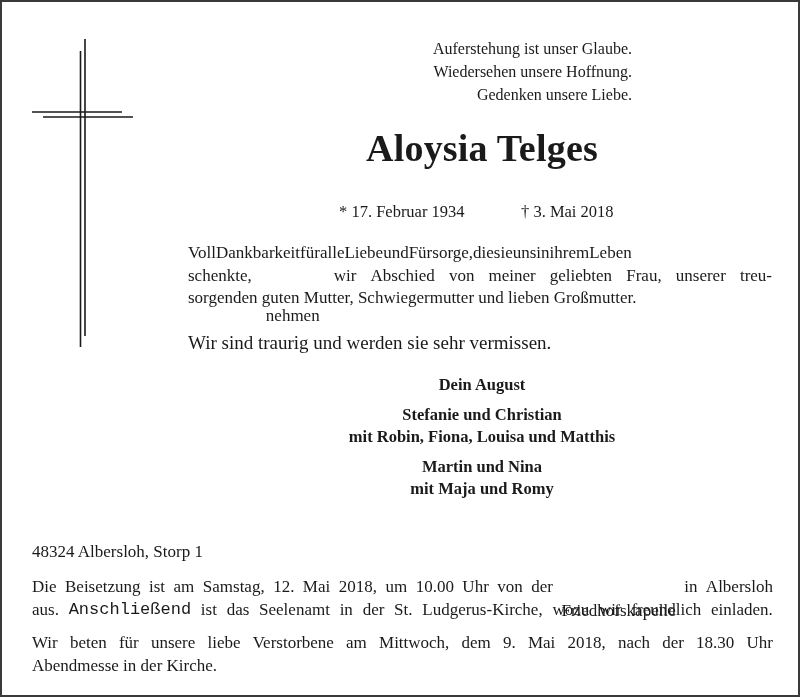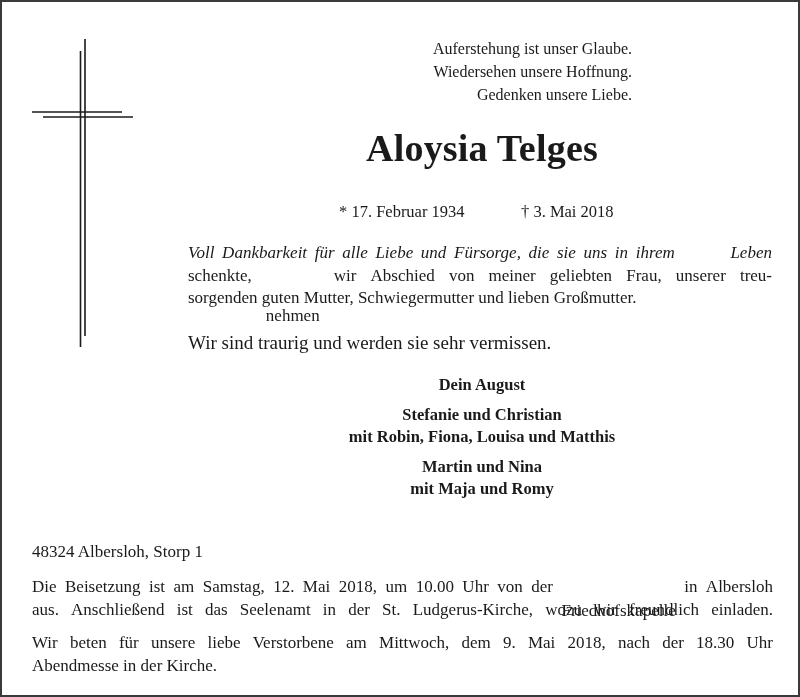--- a/index.html
+++ b/index.html
@@ -83,34 +83,34 @@
   </div>
 
   <div class="name">Aloysia Telges</div>
 
   <div class="dates">
     <span class="birth">* 17. Februar 1934</span>
     <span class="death">† 3. Mai 2018</span>
   </div>
 
   <div class="body-para">
-    <span class="jline" style="white-space: normal; display: flex; justify-content: space-between; font-style: italic;">
+    <span class="jline" style="white-space: normal; display: flex; justify-content: flex-start;">
         <span style="white-space: nowrap;">Voll</span>
         <span style="white-space: nowrap;">Dankbarkeit</span>
         <span style="white-space: nowrap;">für</span>
         <span style="white-space: nowrap;">alle</span>
         <span style="white-space: nowrap;">Liebe</span>
         <span style="white-space: nowrap;">und</span>
         <span style="white-space: nowrap;">Fürsorge,</span>
         <span style="white-space: nowrap;">die</span>
         <span style="white-space: nowrap;">sie</span>
         <span style="white-space: nowrap;">uns</span>
         <span style="white-space: nowrap;">in</span>
         <span style="white-space: nowrap;">ihrem</span>
-        <span style="white-space: nowrap; margin-left: 48px;">Leben</span>
+        <span style="white-space: nowrap;">Leben</span>
       </span>
     <span class="jline" style="white-space: normal; display: flex; justify-content: space-between;">
         <span style="white-space: nowrap;">schenkte,</span>
         <span style="white-space: nowrap; margin-top: 40px;">nehmen</span>
         <span style="white-space: nowrap;">wir</span>
         <span style="white-space: nowrap;">Abschied</span>
         <span style="white-space: nowrap;">von</span>
         <span style="white-space: nowrap;">meiner</span>
         <span style="white-space: nowrap;">geliebten</span>
         <span style="white-space: nowrap;">Frau,</span>
@@ -152,21 +152,21 @@
         <span style="white-space: nowrap;">10.00</span>
         <span style="white-space: nowrap;">Uhr</span>
         <span style="white-space: nowrap;">von</span>
         <span style="white-space: nowrap;">der</span>
         <span style="white-space: nowrap; margin-top: 24px;">Friedhofskapelle</span>
         <span style="white-space: nowrap;">in</span>
         <span style="white-space: nowrap;">Albersloh</span>
       </span>
     <span class="jline" style="white-space: normal; display: flex; justify-content: space-between;">
         <span style="white-space: nowrap;">aus.</span>
-        <span style="white-space: nowrap;">Anschließend</span>
+        <span style="white-space: nowrap; font-family: Liberation Mono, monospace;">Anschließend</span>
         <span style="white-space: nowrap;">ist</span>
         <span style="white-space: nowrap;">das</span>
         <span style="white-space: nowrap;">Seelenamt</span>
         <span style="white-space: nowrap;">in</span>
         <span style="white-space: nowrap;">der</span>
         <span style="white-space: nowrap;">St.</span>
         <span style="white-space: nowrap;">Ludgerus-Kirche,</span>
         <span style="white-space: nowrap;">wozu</span>
         <span style="white-space: nowrap;">wir</span>
         <span style="white-space: nowrap;">freundlich</span>

